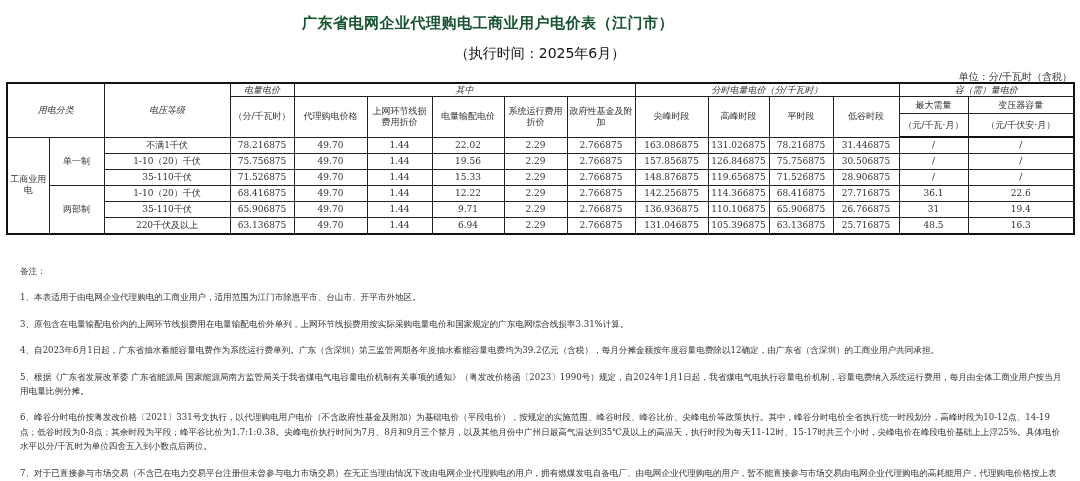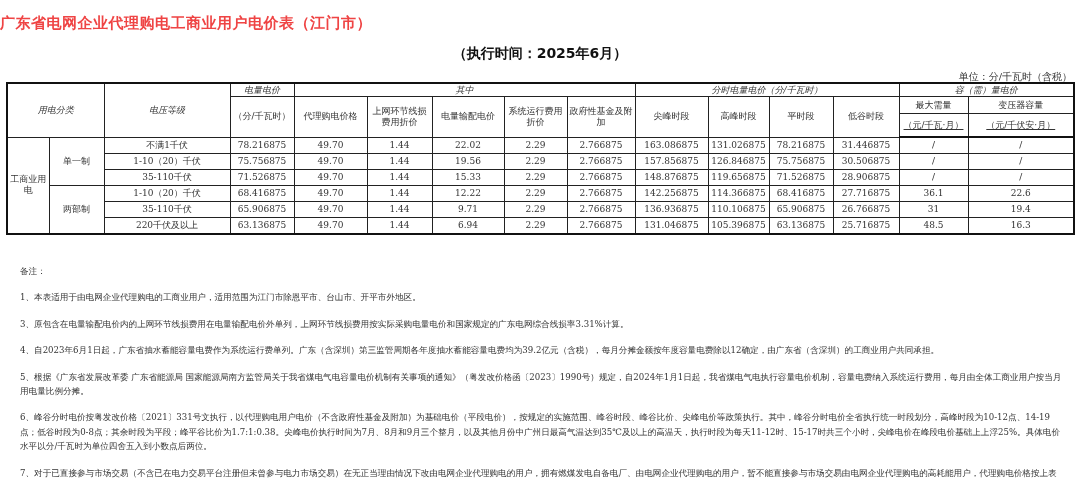--- a/index.html
+++ b/index.html
@@ -3,45 +3,45 @@
   <meta charset="utf-8">
   <style>
     html, body { margin: 0; padding: 0; background: #ffffff; }
     body {
       width: 1080px; height: 481px; overflow: hidden; position: relative;
       font-family: "DejaVu Serif", "Liberation Serif", serif;
       color: #222;
     }
     .title {
       position: absolute; left: 0; width: 976px; top: 14px;
-      text-align: left; font-size: 15px; font-weight: bold;
-      font-family: "DejaVu Sans", "Liberation Sans", sans-serif; color: #ef4444;
+      text-align: center; font-size: 15px; font-weight: bold;
+      font-family: "DejaVu Sans", "Liberation Sans", sans-serif; color: #14532d;
       letter-spacing: 0.5px;
     }
     .subtitle {
       position: absolute; left: 0; width: 1080px; top: 45px;
-      text-align: center; font-size: 14px; font-weight: bold;
+      text-align: center; font-size: 14px; font-weight: normal;
       font-family: "DejaVu Sans", "Liberation Sans", sans-serif; color: #111;
     }
     .unit {
       position: absolute; right: 8px; top: 70px; font-size: 10px; color: #333;
     }
     table.price {
       position: absolute; left: 6px; top: 82px;
       border-collapse: collapse; table-layout: fixed;
       font-size: 9px; color: #333;
     }
     table.price td {
       border: 1px solid #222; text-align: center; vertical-align: middle;
       padding: 0 1px; line-height: 11px; overflow: hidden;
     }
     table.price { border: 2px solid #111; }
     table.price tr.r1 td { height: 12px; font-style: italic; }
     table.price tr.r2 td { height: 16px; }
-    table.price tr.r3 td { height: 22px; text-decoration: underline; }
+    table.price tr.r3 td { height: 22px; }
     table.price tr.data td { height: 15px; }
     table.price tr.hdr-bottom td { border-bottom: 2px solid #111; }
     .notes {
       position: absolute; left: 8px; top: 252px; width: 1066px;
       font-size: 8.6px; line-height: 14.4px; color: #333;
     }
     .notes p { margin: 12px; }
   </style>
 </head>
 <body>

